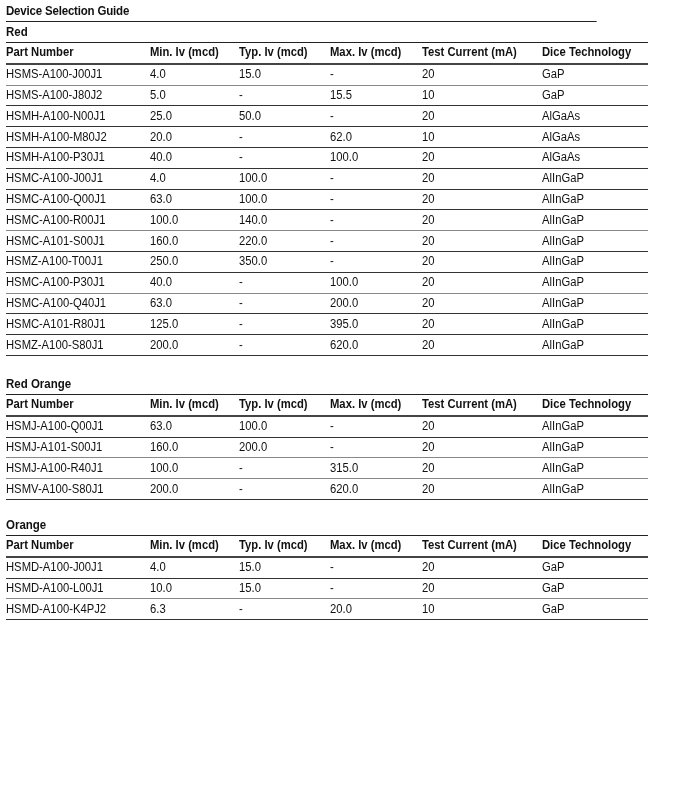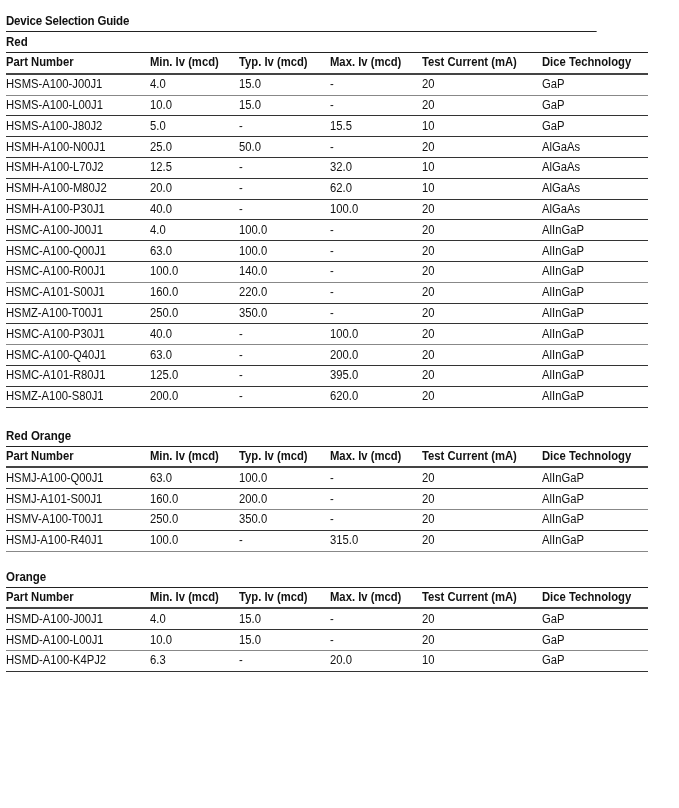--- a/index.html
+++ b/index.html
@@ -2,21 +2,21 @@
 <html><head>
 <meta charset="utf-8">
 <style>
   html, body { margin: 0; padding: 0; background: #ffffff; }
   body {
     width: 679px; height: 808px; overflow: hidden;
     font-family: "Liberation Sans", "DejaVu Sans", sans-serif;
     color: #111;
     position: relative;
   }
-  .doc { position: absolute; left: 6px; top: 10px; width: 642px; }
+  .doc { position: absolute; left: 6px; top: 0; width: 642px; }
   .title {
     font-weight: bold; font-size: 12.5px; height: 21px; line-height: 23px;
     letter-spacing: -0.2px; transform: scaleX(0.92); transform-origin: left;
     border-bottom: 1.5px solid #222;
   }
   .section-title {
     font-weight: bold; font-size: 12.5px; height: 20px; line-height: 20px;
     transform: scaleX(0.92); transform-origin: left;
   }
   table { border-collapse: collapse; width: 642px; table-layout: fixed; }
@@ -62,49 +62,33 @@
         <tbody>
           <tr class="gray">
             <td><span class="cell">HSMS-A100-J00J1</span></td>
             <td><span class="cell">4.0</span></td>
             <td><span class="cell">15.0</span></td>
             <td><span class="cell">-</span></td>
             <td><span class="cell">20</span></td>
             <td><span class="cell">GaP</span></td>
           </tr>
           <tr>
-            <td><span class="cell">HSMS-A100-L00J1</span></td>
-            <td><span class="cell">10.0</span></td>
-            <td><span class="cell">15.0</span></td>
-            <td><span class="cell">-</span></td>
-            <td><span class="cell">20</span></td>
-            <td><span class="cell">GaP</span></td>
-          </tr>
-          <tr>
             <td><span class="cell">HSMS-A100-J80J2</span></td>
             <td><span class="cell">5.0</span></td>
             <td><span class="cell">-</span></td>
             <td><span class="cell">15.5</span></td>
             <td><span class="cell">10</span></td>
             <td><span class="cell">GaP</span></td>
           </tr>
           <tr>
             <td><span class="cell">HSMH-A100-N00J1</span></td>
             <td><span class="cell">25.0</span></td>
             <td><span class="cell">50.0</span></td>
             <td><span class="cell">-</span></td>
             <td><span class="cell">20</span></td>
-            <td><span class="cell">AlGaAs</span></td>
-          </tr>
-          <tr>
-            <td><span class="cell">HSMH-A100-L70J2</span></td>
-            <td><span class="cell">12.5</span></td>
-            <td><span class="cell">-</span></td>
-            <td><span class="cell">32.0</span></td>
-            <td><span class="cell">10</span></td>
             <td><span class="cell">AlGaAs</span></td>
           </tr>
           <tr>
             <td><span class="cell">HSMH-A100-M80J2</span></td>
             <td><span class="cell">20.0</span></td>
             <td><span class="cell">-</span></td>
             <td><span class="cell">62.0</span></td>
             <td><span class="cell">10</span></td>
             <td><span class="cell">AlGaAs</span></td>
           </tr>
@@ -221,33 +205,33 @@
             <td><span class="cell">AlInGaP</span></td>
           </tr>
           <tr class="gray">
             <td><span class="cell">HSMJ-A101-S00J1</span></td>
             <td><span class="cell">160.0</span></td>
             <td><span class="cell">200.0</span></td>
             <td><span class="cell">-</span></td>
             <td><span class="cell">20</span></td>
             <td><span class="cell">AlInGaP</span></td>
           </tr>
-          <tr>
-            <td><span class="cell">HSMV-A100-T00J1</span></td>
-            <td><span class="cell">250.0</span></td>
-            <td><span class="cell">350.0</span></td>
-            <td><span class="cell">-</span></td>
-            <td><span class="cell">20</span></td>
-            <td><span class="cell">AlInGaP</span></td>
-          </tr>
           <tr class="gray">
             <td><span class="cell">HSMJ-A100-R40J1</span></td>
             <td><span class="cell">100.0</span></td>
             <td><span class="cell">-</span></td>
             <td><span class="cell">315.0</span></td>
+            <td><span class="cell">20</span></td>
+            <td><span class="cell">AlInGaP</span></td>
+          </tr>
+          <tr>
+            <td><span class="cell">HSMV-A100-S80J1</span></td>
+            <td><span class="cell">200.0</span></td>
+            <td><span class="cell">-</span></td>
+            <td><span class="cell">620.0</span></td>
             <td><span class="cell">20</span></td>
             <td><span class="cell">AlInGaP</span></td>
           </tr>
         </tbody>
       </table>
       <div class="gap2"></div>
       <div class="section-title">Orange</div>
       <table>
         <colgroup>
           <col class="c1">

